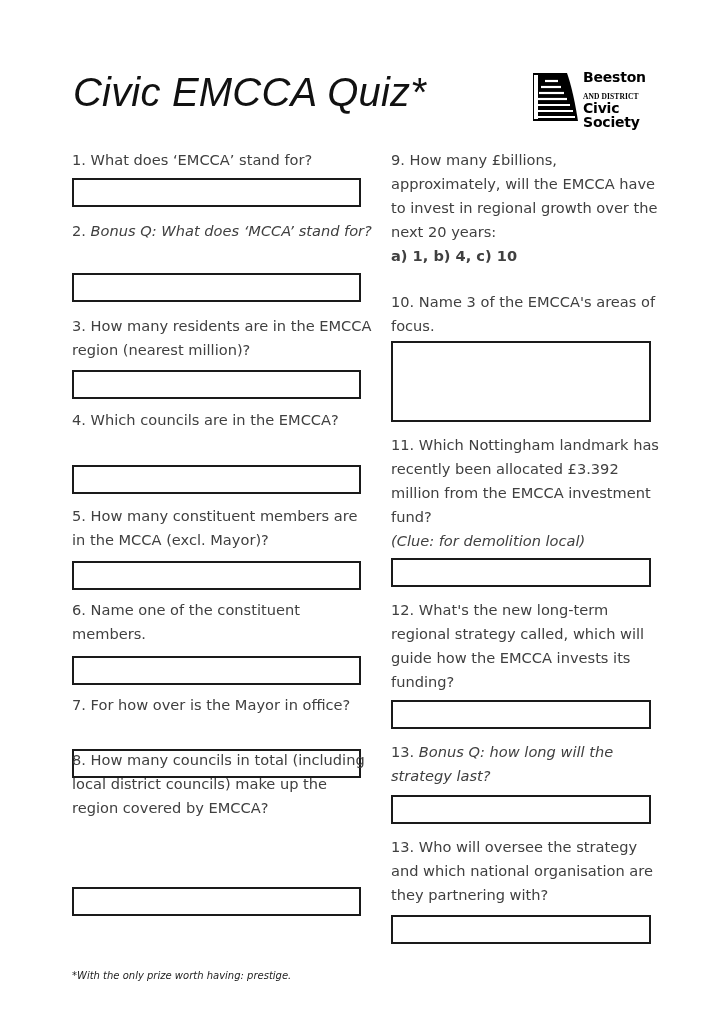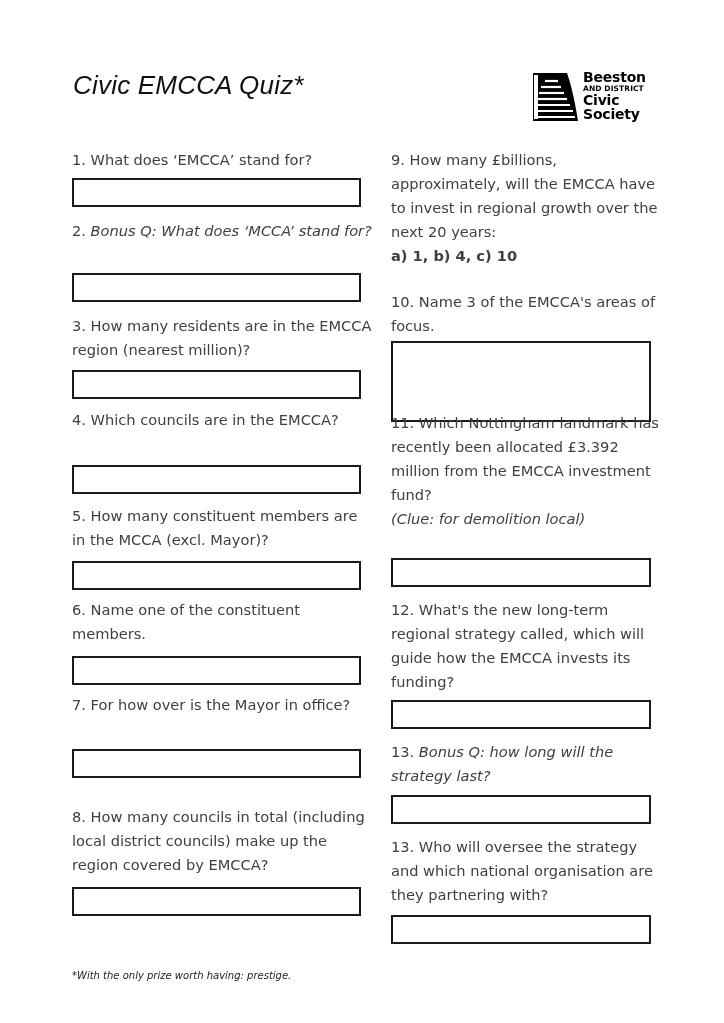--- a/index.html
+++ b/index.html
@@ -1,25 +1,25 @@
 <!DOCTYPE html>
 <html><head>
 <meta charset="utf-8">
 <style>
   html, body { margin: 0; padding: 0; background: #ffffff; }
   body { width: 724px; height: 1023px; position: relative; overflow: hidden;
          font-family: "DejaVu Sans", sans-serif; color: #1a1a1a; }
   .title { position: absolute; left: 73px; top: 70px; font-family: "Liberation Sans", sans-serif;
-           font-style: italic; font-size: 26px; color: #111; letter-spacing: 0.2px; margin: 0; font-weight: normal; }
+           font-style: italic; font-size: 40px; color: #111; letter-spacing: 0.2px; margin: 0; font-weight: normal; }
   .logo { position: absolute; left: 531px; top: 70px; width: 122px; height: 54px; }
   .logo-mark { position: absolute; left: 0; top: 2px; width: 52px; height: 50px; }
   .logo-text { position: absolute; left: 52px; top: 0; font-family: "DejaVu Sans", sans-serif;
                font-weight: bold; color: #000; line-height: 1; }
   .logo-text .big { font-size: 14px; display: block; letter-spacing: -0.2px; }
-  .logo-text .small { font-size: 7.5px; display: block; letter-spacing: 0.1px; margin: 1px 0 0 0; }
+  .logo-text .small { font-size: 7.5px; display: block; letter-spacing: 0.1px; margin: 9px 0 0 0; font-family: Liberation Serif, serif; }
   .q { position: absolute; font-size: 14.6px; line-height: 24px; color: #404040; }
   .q.left { left: 72px; width: 300px; }
   .q.right { left: 391px; width: 270px; }
   .q i, .ital { font-style: italic; }
   .bold { font-weight: bold; }
   .box { position: absolute; border: 2px solid #1a1a1a; background: #fff; box-sizing: border-box; }
   .box.left { left: 72px; width: 289px; height: 29px; }
   .box.right { left: 391px; width: 260px; height: 29px; }
   .footnote { position: absolute; left: 72px; top: 970px; font-size: 10px; font-style: italic; color: #222; }
 </style>
@@ -79,36 +79,36 @@
 <div class="q left" style="top:598px">
   <span>6.</span> <span>Name one of the constituent members.</span>
 </div>
 <div class="box left" style="top:656px"></div>
 
 <div class="q left" style="top:693px">
   <span>7.</span> <span>For how over is the Mayor in office?</span>
 </div>
 <div class="box left" style="top:749px"></div>
 
-<div class="q left" style="top:805px">
+<div class="q left" style="top:748px">
   <span>8.</span> <span>How many councils in total (including local district councils) make up the region covered by EMCCA?</span>
 </div>
 <div class="box left" style="top:887px"></div>
 
 <div class="q right" style="top:148px">
   <span>9.</span> <span>How many £billions, approximately, will the EMCCA have to invest in regional growth over the next 20 years:</span><br>
   <span class="bold">a) 1,  b) 4,  c) 10</span>
 </div>
 
 <div class="q right" style="top:290px">
   <span>10.</span> <span>Name 3 of the EMCCA's areas of focus.</span>
 </div>
 <div class="box right" style="top:341px; height:81px"></div>
 
-<div class="q right" style="top:411px">
+<div class="q right" style="top:433px">
   <span>11.</span> <span>Which Nottingham landmark has recently been allocated £3.392 million from the EMCCA investment fund?</span><br>
   <span class="ital">(Clue: for demolition local)</span>
 </div>
 <div class="box right" style="top:558px"></div>
 
 <div class="q right" style="top:598px">
   <span>12.</span> <span>What's the new long-term regional strategy called, which will guide how the EMCCA invests its funding?</span>
 </div>
 <div class="box right" style="top:700px"></div>
 

